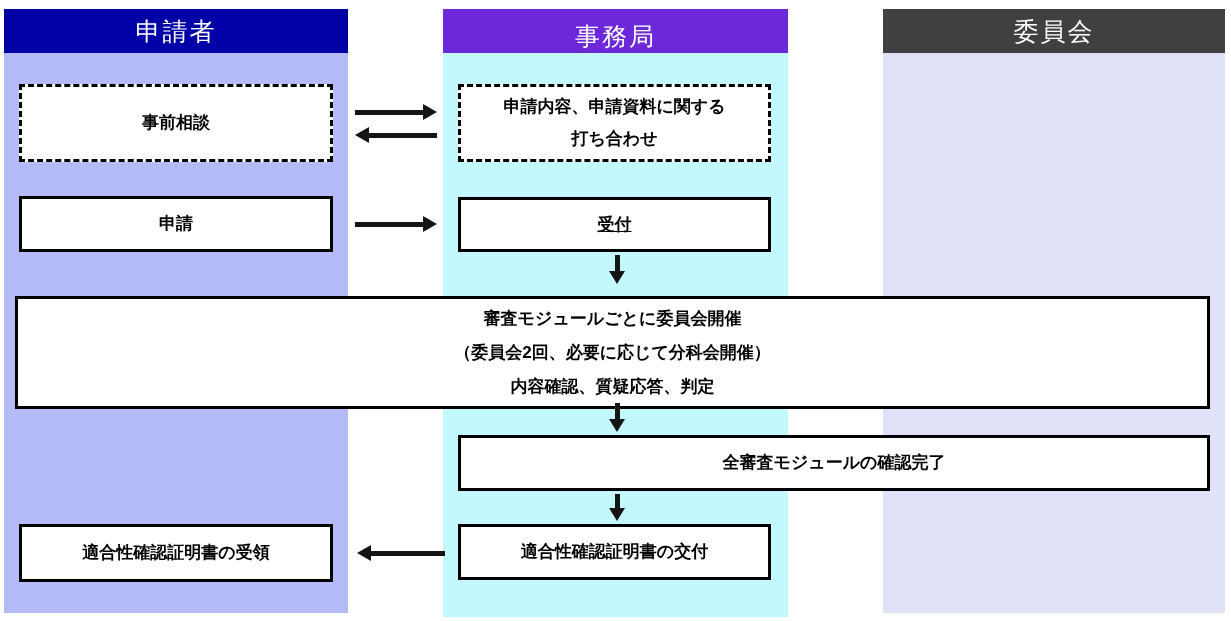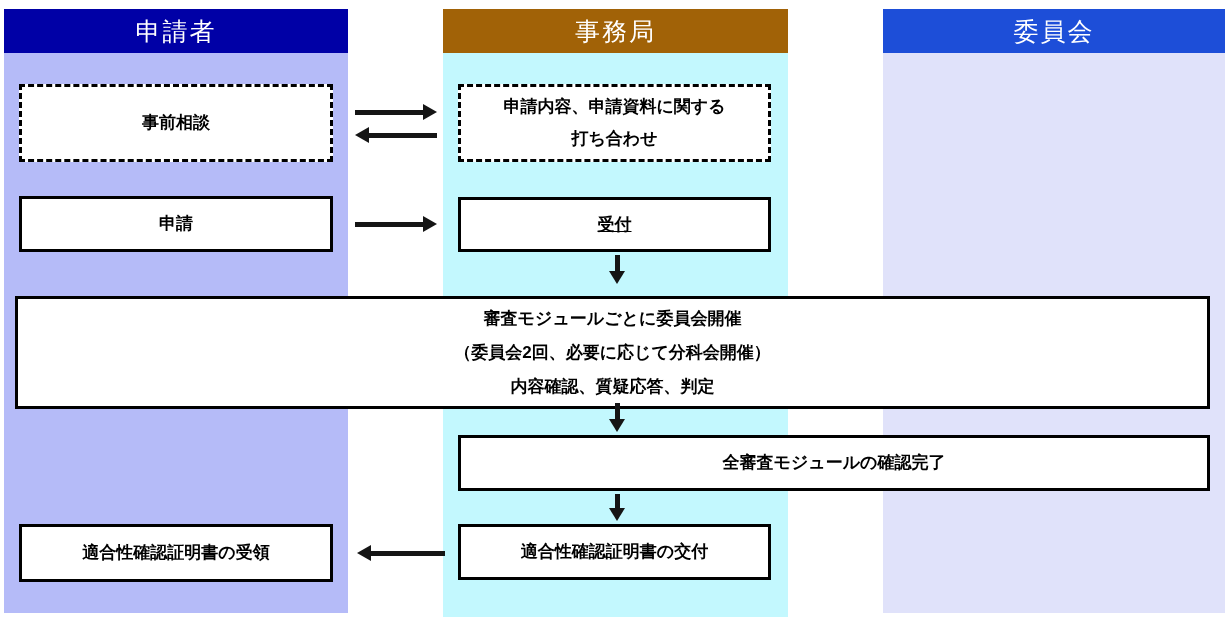--- a/index.html
+++ b/index.html
@@ -21,24 +21,24 @@
     height: 44px;
     display: flex; align-items: center; justify-content: center;
     color: #ffffff; font-size: 25px; font-weight: 400;
     letter-spacing: 2px;
   }
   .lane-body { width: 100%; }
   .lane-applicant   { left: 4px;   width: 344px; text-align: right; }
   .lane-applicant   .lane-header { background: #0000A6; }
   .lane-applicant   .lane-body   { background: #B5BBF8; height: 560px; }
   .lane-secretariat { left: 443px; width: 345px; }
-  .lane-secretariat .lane-header { background: #a16207; }
+  .lane-secretariat .lane-header { background: #6d28d9; align-items: flex-end; }
   .lane-secretariat .lane-body   { background: #C3F8FE; height: 564px; }
   .lane-committee   { left: 883px; width: 342px; }
-  .lane-committee   .lane-header { background: #1d4ed8; }
+  .lane-committee   .lane-header { background: #404040; }
   .lane-committee   .lane-body   { background: #E0E2FA; height: 560px; }
 
   
   .node {
     position: absolute;
     background: #ffffff;
     border: 3px solid #000000;
     display: flex; flex-direction: column;
     align-items: center; justify-content: center;
     text-align: center;

